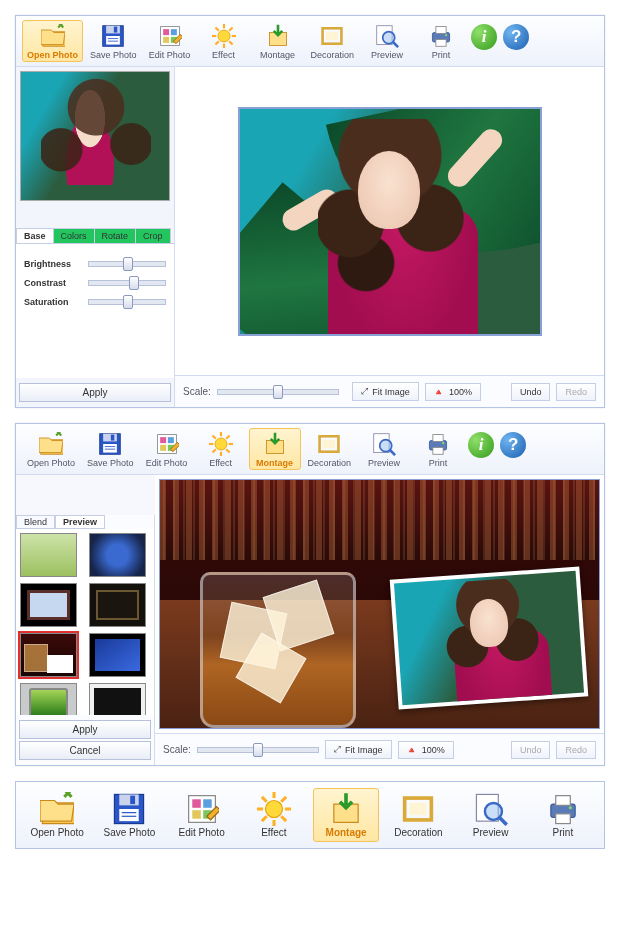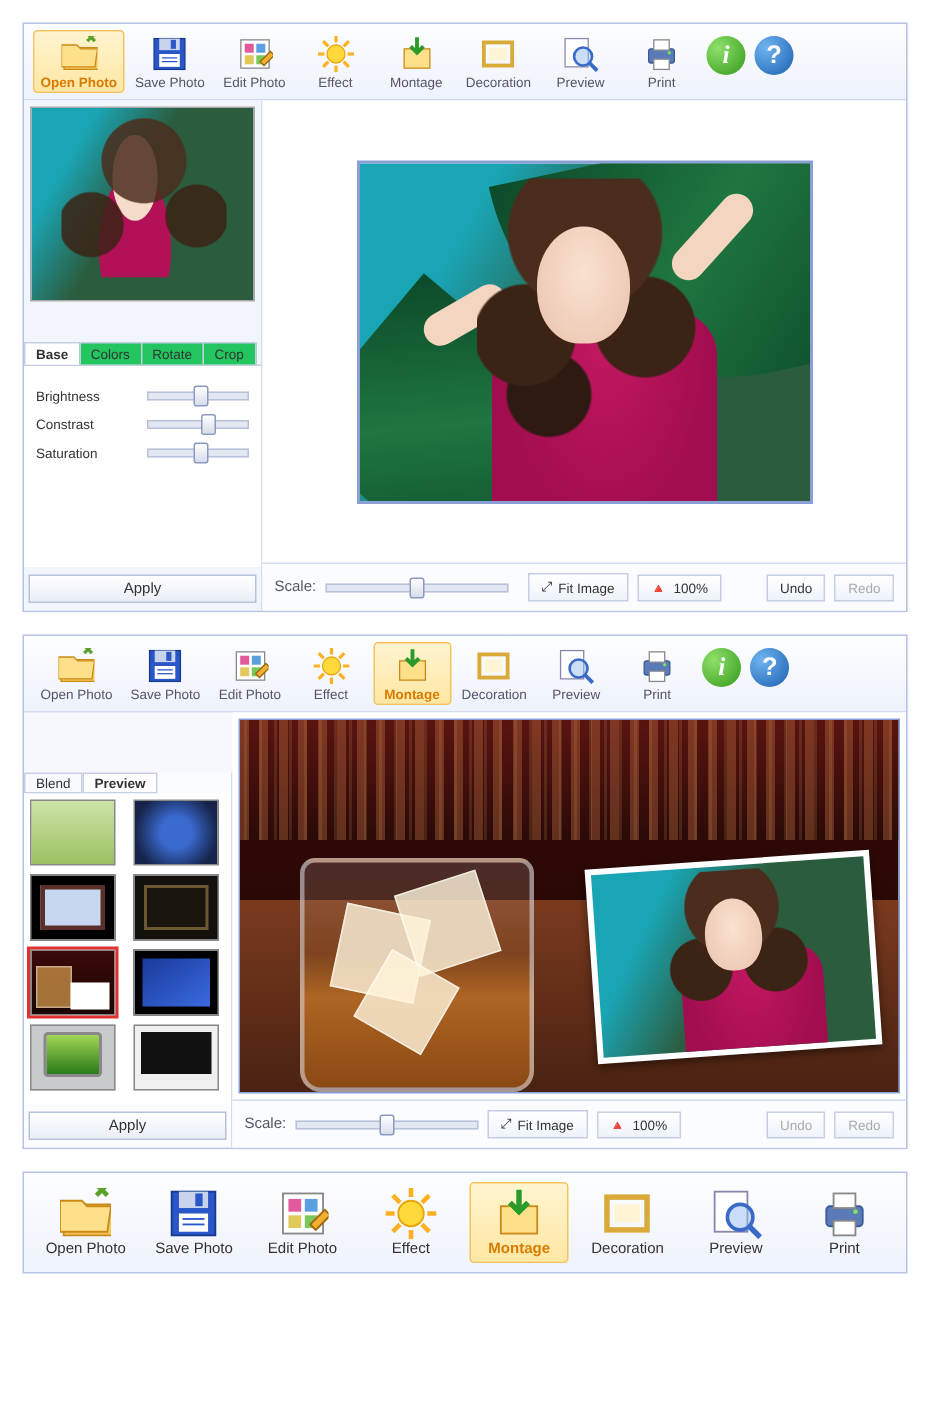--- a/index.html
+++ b/index.html
@@ -25,21 +25,21 @@
   .thumb-img::after { content:""; position:absolute; left:20px; top:3px; width:110px; height:115px; background:
       radial-gradient(circle at 50% 28%, #4b2d1e 0%, #4b2d1e 28%, transparent 29%),
       radial-gradient(circle at 18% 65%, #3b2315 0%, #3b2315 18%, transparent 19%),
       radial-gradient(circle at 82% 60%, #3b2315 0%, #3b2315 18%, transparent 19%); opacity:0.85; }
 
   .tabs { display:flex; border-bottom:1px solid #c6cee3; margin-top:18px; }
   .tab { padding:2px 7px; font-size:9px; border:1px solid #c6cee3; border-bottom:none; background:#22c55e; margin-right:-1px; cursor:pointer; }
   .tab.active { background:#fff; font-weight:bold; }
   .controls { padding:6px 8px; background:#fff; flex:1; }
   .crow { display:flex; align-items:center; margin:9px 0; }
-  .crow label { width:74px; font-size:9px; color:#333; }
+  .crow label { width:64px; font-size:9px; color:#333;font-weight:bold; }
   .slider { flex:1; height:4px; background:#e3e7f2; border:1px solid #b7c1da; position:relative; }
   .slider .knob { position:absolute; top:-5px; width:8px; height:12px; background:linear-gradient(#fefefe,#d7ddec); border:1px solid #8a99bd; border-radius:2px; }
   .btns { padding:3px; }
   .wide-btn { display:block; width:100%; box-sizing:border-box; padding:3px; margin:2px 0; font-size:10px; text-align:center; background:linear-gradient(#fff,#e9edf7); border:1px solid #b7c1da; cursor:pointer; }
 
   .w1-right { flex:1; display:flex; flex-direction:column; background:#fff; }
   .canvas { flex:1; display:flex; align-items:center; justify-content:center; padding:10px; }
   .main-img { width:300px; height:225px; border:2px solid #89a0d6; background:linear-gradient(120deg,#1aa5b5 0%,#1aa5b5 22%,#2b5c3e 48%,#2b5c3e 100%); position:relative; overflow:hidden; }
   .main-img .leaf { position:absolute; background:linear-gradient(135deg,#0c4a2a,#1f7640,#0c4a2a); }
   .main-img .leaf.l1 { right:-30px; top:-10px; width:230px; height:160px; transform:rotate(-12deg); border-radius:0 0 0 180px; }
@@ -335,20 +335,21 @@
           </div>
         <div class="gthumb" style="background:#c8cacc;">
             <div style="position:absolute;left:8px;top:4px;right:8px;bottom:8px;background:linear-gradient(#a2d455,#2a7b1a);border:2px solid #888;border-radius:3px;"></div>
           </div>
         <div class="gthumb" style="background:#f0f0f0;">
             <div style="position:absolute;left:4px;top:4px;right:4px;bottom:10px;background:#111;"></div>
           </div>
       </div>
       <div class="btns">
         <div class="wide-btn">Apply</div>
+        <div class="wide-btn">Cancel</div>
       </div>
     </div>
     <div class="w2-right">
       <div class="bar-scene">
         <div class="shelf"></div>
         <div class="bartop"></div>
         <div class="glass">
           <div class="body"></div>
           <div class="ice i1"></div>
             <div class="ice i2"></div>

